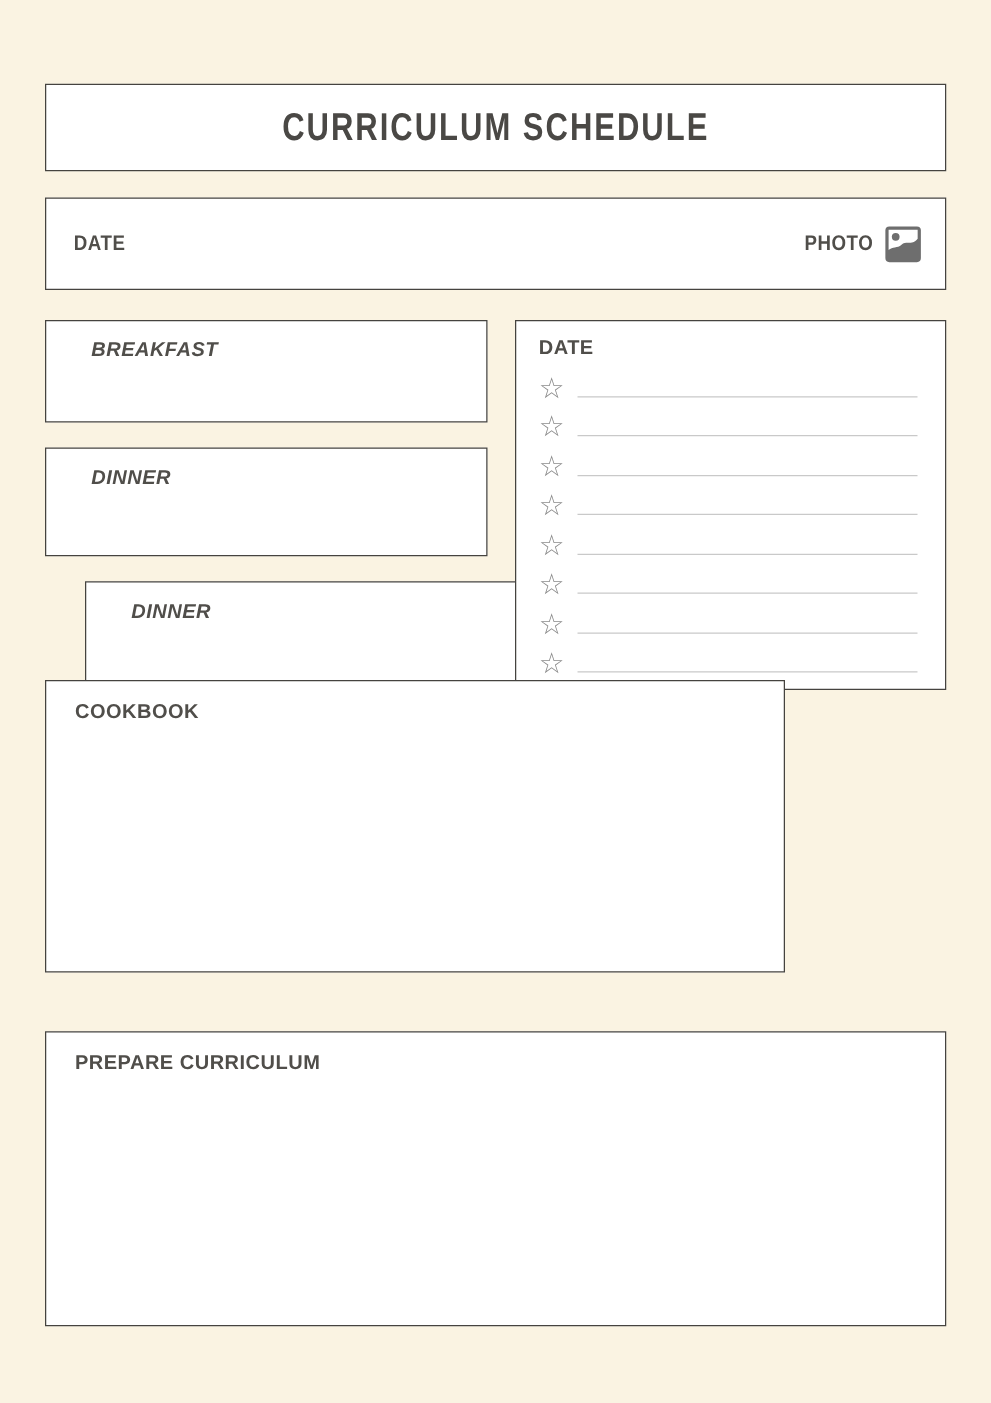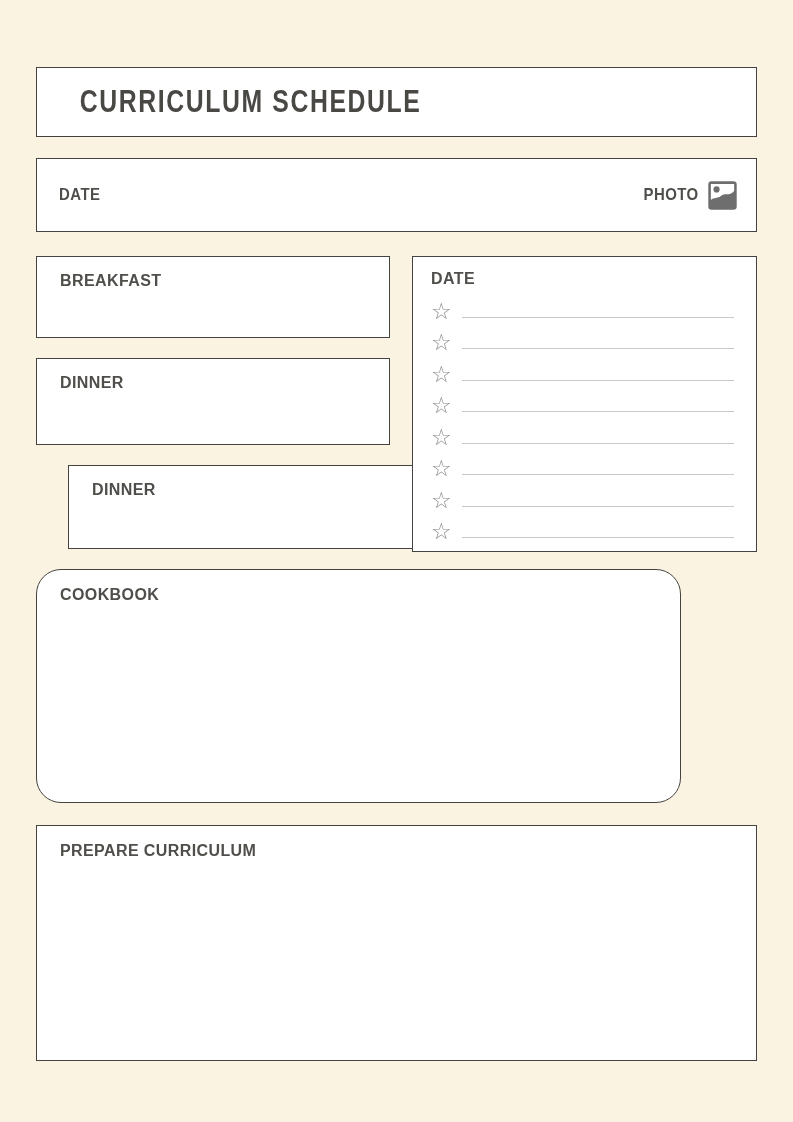--- a/index.html
+++ b/index.html
@@ -14,21 +14,21 @@
     background:#faf3e2;
     overflow:hidden;
   }
   .box {
     position:absolute;
     background:#ffffff;
     border:1.5px solid #45433f;
   }
   
   .title-box { left:36px; top:67px; width:721px; height:70px;
-    display:flex; align-items:center; justify-content:flex-start; }
+    display:flex; align-items:center; justify-content:center; }
   .title-text {
     display:inline-block;
     font-size:31px; font-weight:bold; color:#4a4845;
     letter-spacing:2px;
     transform:scaleX(0.80); transform-origin:center;
     white-space:nowrap;
   }
   
   .header-box { left:36px; top:158px; width:721px; height:74px;
     display:flex; align-items:center; justify-content:space-between;
@@ -37,40 +37,40 @@
   .hlabel {
     display:inline-block;
     font-size:17px; font-weight:bold; color:#504e4a;
     letter-spacing:0.5px; white-space:nowrap;
     transform:scaleX(0.88);
   }
   .hlabel.left-origin { transform-origin:left center; }
   .hlabel.right-origin { transform-origin:right center; }
   .hicon { margin-left:8px; display:flex; align-items:center; }
   
-  .meal-box { left:36px; width:354px; padding:15px 0 0 23px; }
+  .meal-box { left:36px; width:354px; padding:15px 0 0 36px;font-style:italic; }
   .breakfast-box { top:256px; height:82px; }
   .lunch-box     { top:358px; height:87px; }
   .dinner-box    { top:465px; height:84px;margin-left:32px; }
   .section-label {
     font-size:16px; font-weight:bold; color:#504e4a;
     letter-spacing:0.4px;
   }
   
   .date-box { left:412px; top:256px; width:345px; height:296px;
     padding:13px 22px 0 18px; display:flex; flex-direction:column; }
   .date-rows { margin-top:3px; }
   .date-row { display:flex; align-items:flex-end; height:31.5px; }
   .star {
     font-size:23px; line-height:1; color:#8c8c8c;
     font-family:"DejaVu Sans", sans-serif;
   }
   .write-line { flex:1; border-bottom:1.3px solid #c9c9c9; margin:0 0 5px 10px; }
   
-  .cookbook-box { left:36px; top:569px; width:645px; height:234px; padding:16px 0 0 23px;border-radius:25px; }
+  .cookbook-box { left:36px; top:544px; width:592px; height:234px; padding:16px 0 0 23px; }
   .prepare-box  { left:36px; top:825px; width:721px; height:236px; padding:16px 0 0 23px; }
 </style>
 </head>
 <body>
 
 <div class="page">
 
   <div class="box title-box">
     <span class="title-text">CURRICULUM SCHEDULE</span>
   </div>

